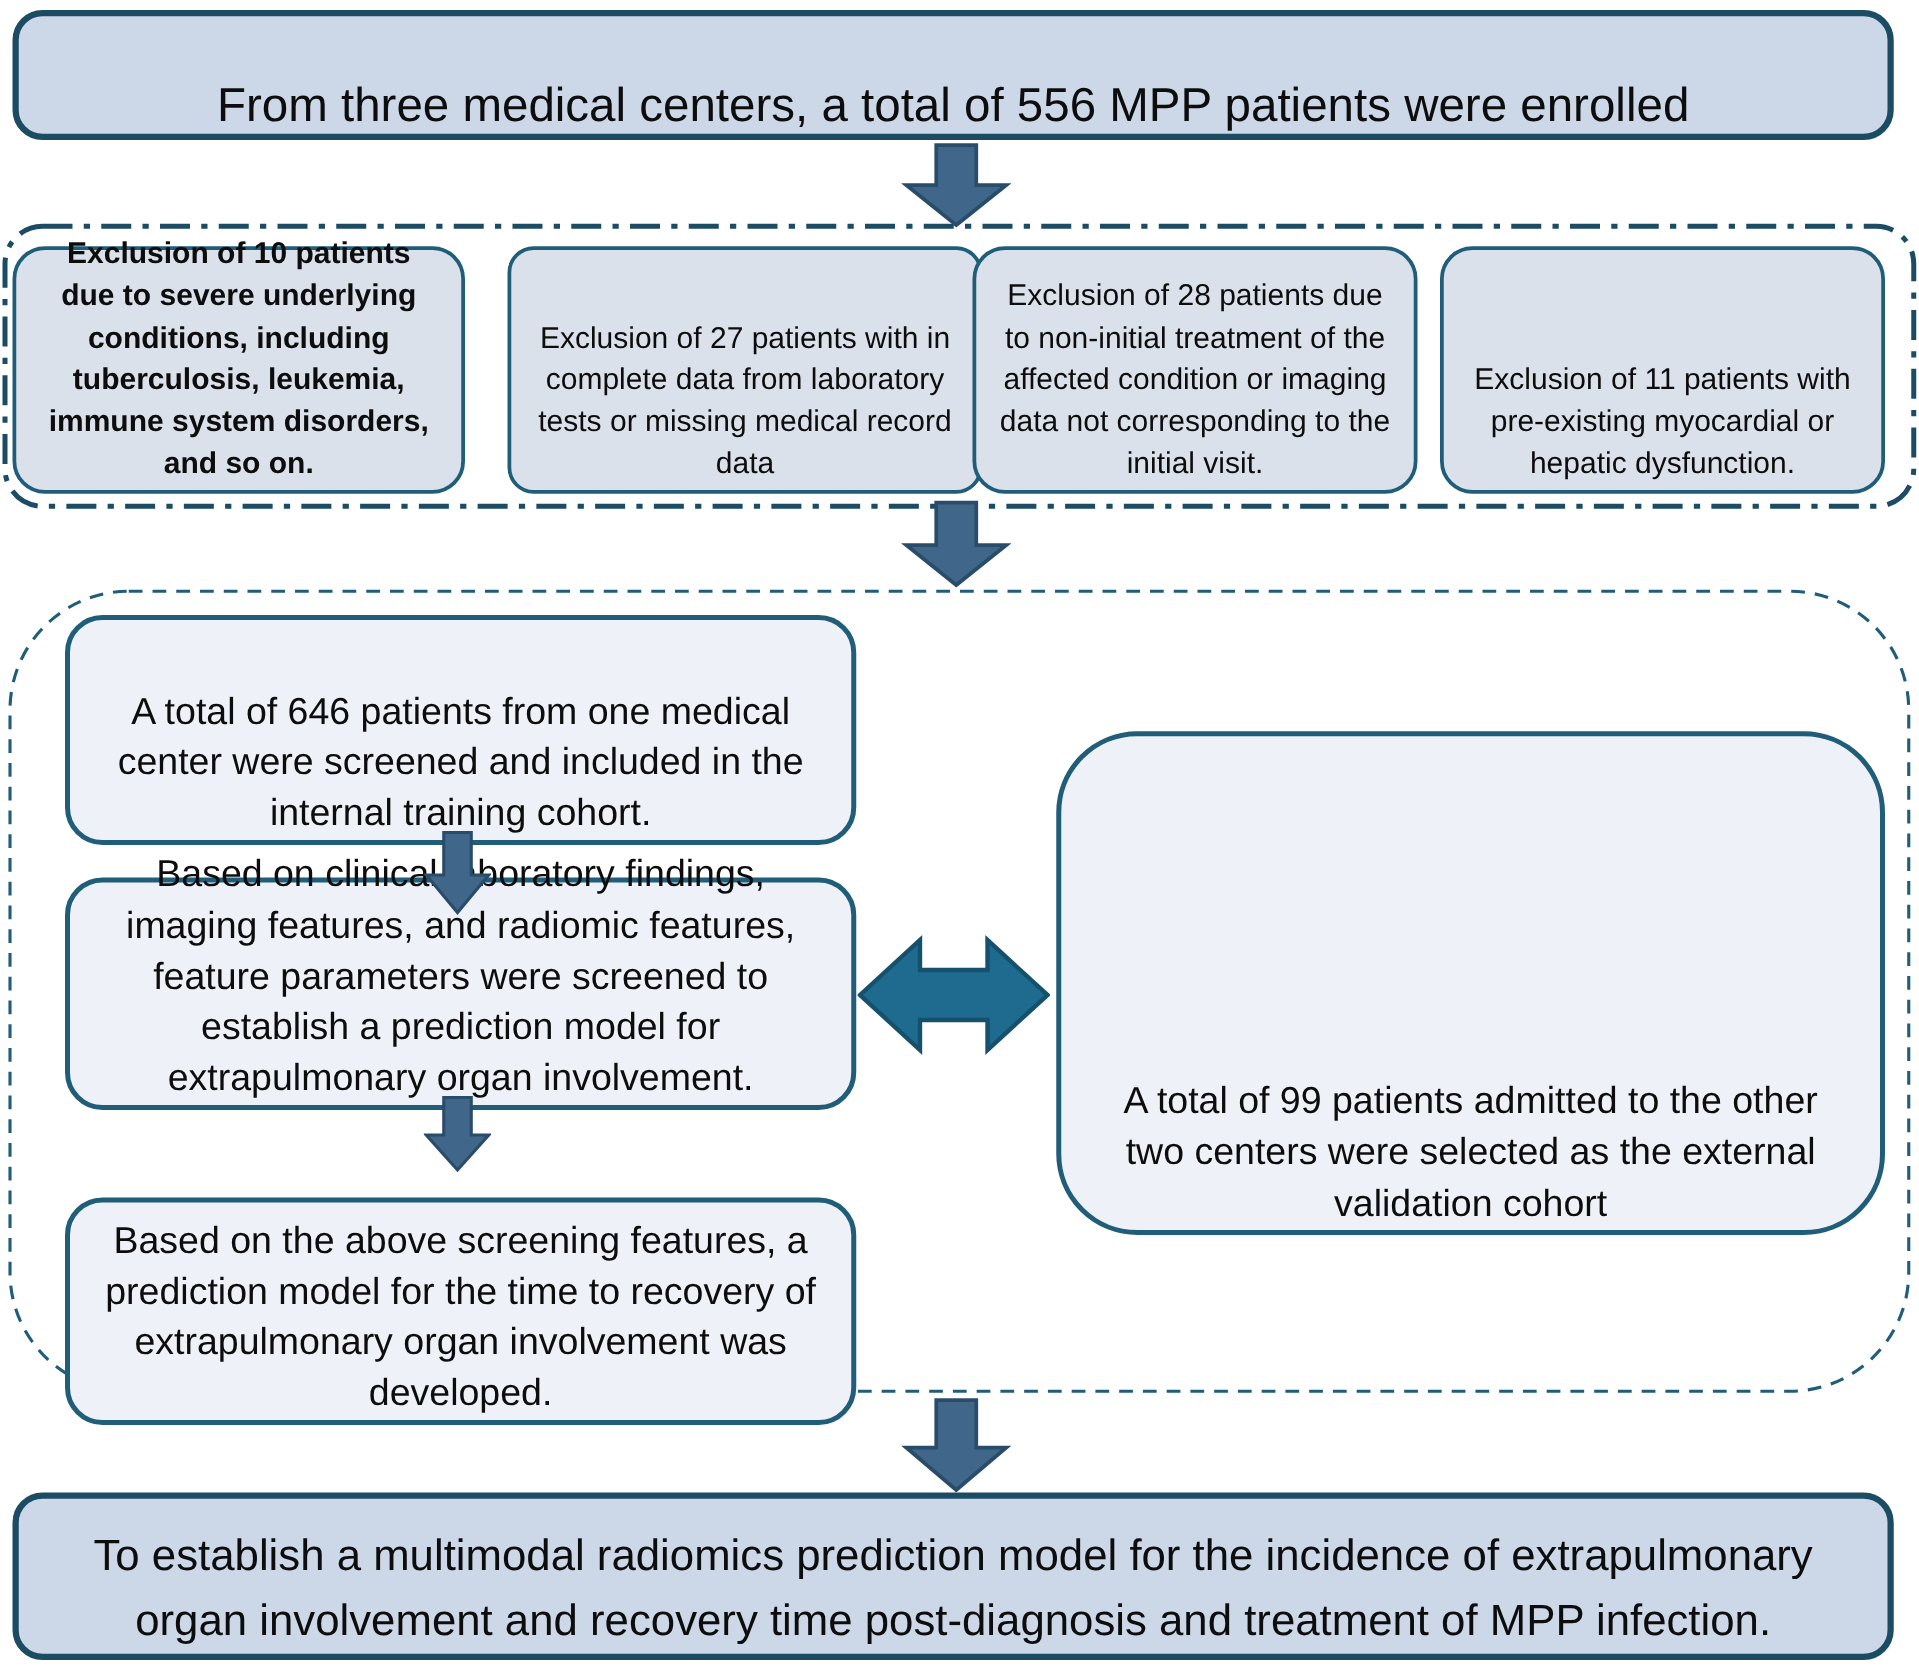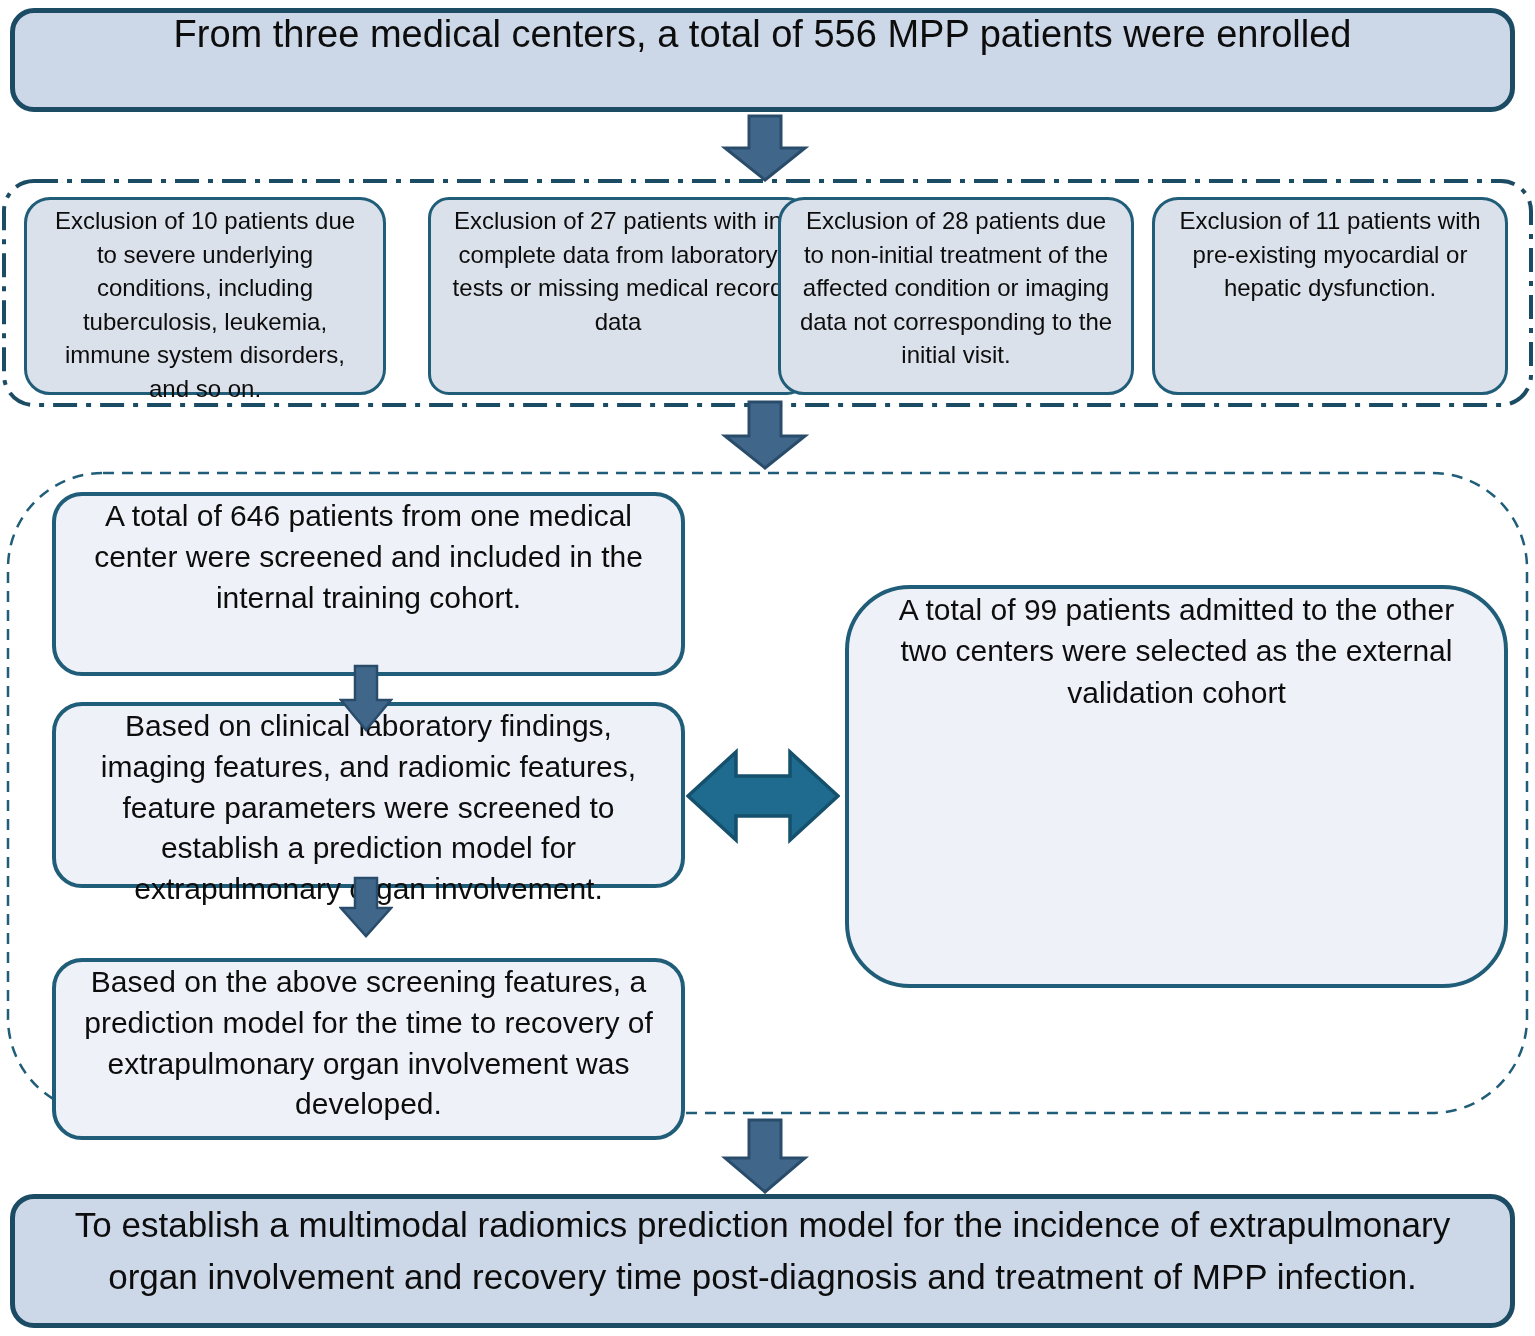--- a/index.html
+++ b/index.html
@@ -13,21 +13,21 @@
     --double-arrow-fill:#1f6b90;
     --double-arrow-stroke:#15506c;
     --text:#0d0d0d;
   }
   html,body{margin:0;padding:0;background:#ffffff;}
   body{font-family:"Liberation Sans", sans-serif;color:var(--text);}
   .canvas{
     position:relative;width:1535px;height:1336px;background:#ffffff;overflow:hidden;
   }
   .box{
-    position:absolute;display:flex;align-items:flex-start;justify-content:center;
+    position:absolute;display:flex;align-items:flex-end;justify-content:center;
     text-align:center;box-sizing:border-box;
   }
   .stage-box{
     background:var(--stage-fill);
     border:5px solid var(--border-dark);
     border-radius:24px;
   }
   .top-box{left:10px;top:8px;width:1505px;height:104px;font-size:38px;}
   .bottom-box{left:10px;top:1194px;width:1505px;height:134px;font-size:35px;line-height:1.48;padding:0 12px;}
   .exclusion-box{
@@ -69,24 +69,24 @@
   </div>
 
   <svg class="arrow" style="left:721px;top:114px;" width="88" height="68" viewBox="0 0 88 68">
     <polygon points="28,2 60,2 60,34 84,34 44,66 4,34 28,34" style="fill:var(--arrow-fill);stroke:var(--arrow-stroke);stroke-width:3;stroke-linejoin:miter;"></polygon>
   </svg>
 
   <svg class="container-svg" style="left:0;top:178px;" width="1535" height="230" viewBox="0 0 1535 230">
     <rect x="4" y="3" width="1527" height="224" rx="30" style="fill:none;stroke:var(--border-dark);stroke-width:4;stroke-dasharray:24 9 5 9;"></rect>
   </svg>
 
-  <div class="box exclusion-box" style="left:24px;width:362px;">
+  <div class="box exclusion-box" style="left:10px;width:362px;font-weight:bold;">
     <span>Exclusion of 10 patients due to severe underlying conditions, including tuberculosis, leukemia, immune system disorders, and so on.</span>
   </div>
-  <div class="box exclusion-box" style="left:428px;width:380px;border-radius:21px;">
+  <div class="box exclusion-box" style="left:406px;width:380px;border-radius:21px;">
     <span>Exclusion of 27 patients with in complete data from laboratory tests or missing medical record data</span>
   </div>
   <div class="box exclusion-box" style="left:778px;width:356px;">
     <span>Exclusion of 28 patients due to non-initial treatment of the affected condition or imaging data not corresponding to the initial visit.</span>
   </div>
   <div class="box exclusion-box" style="left:1152px;width:356px;">
     <span>Exclusion of 11 patients with pre-existing myocardial or hepatic dysfunction.</span>
   </div>
 
   <svg class="arrow" style="left:721px;top:400px;" width="88" height="70" viewBox="0 0 88 70">

